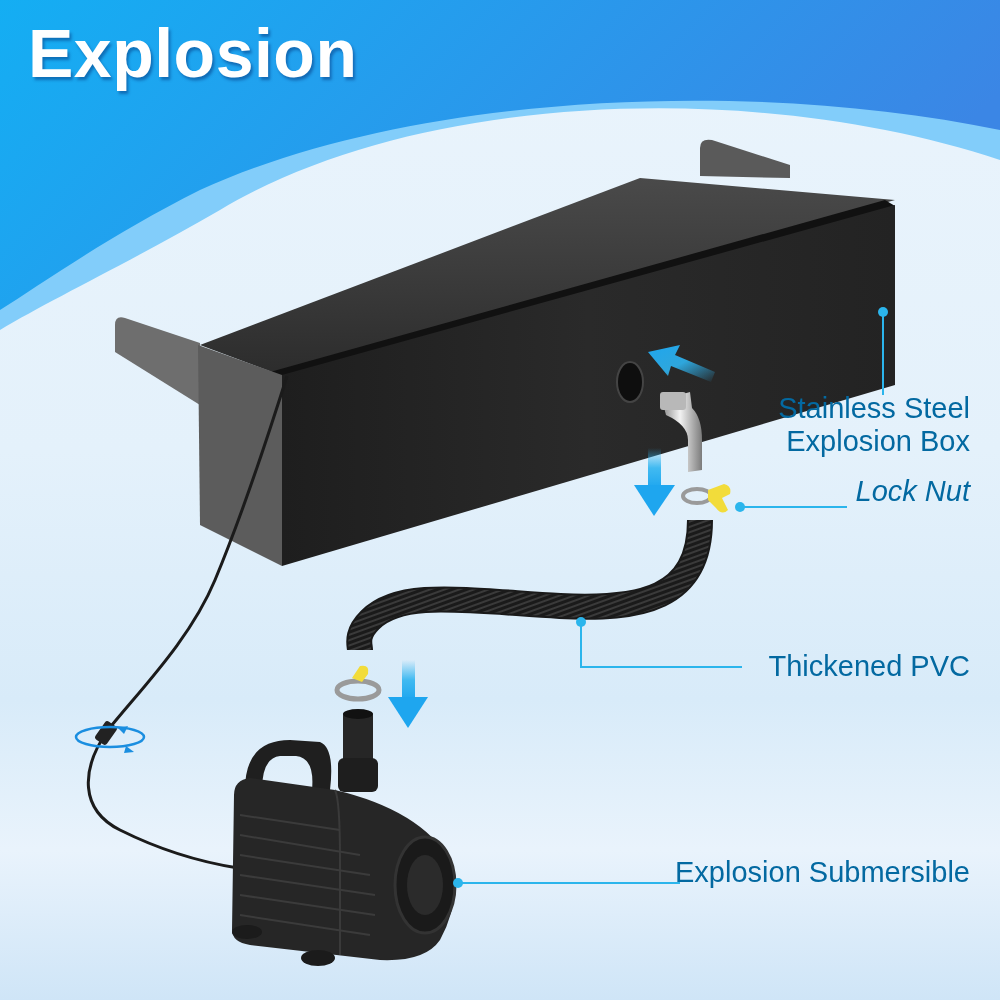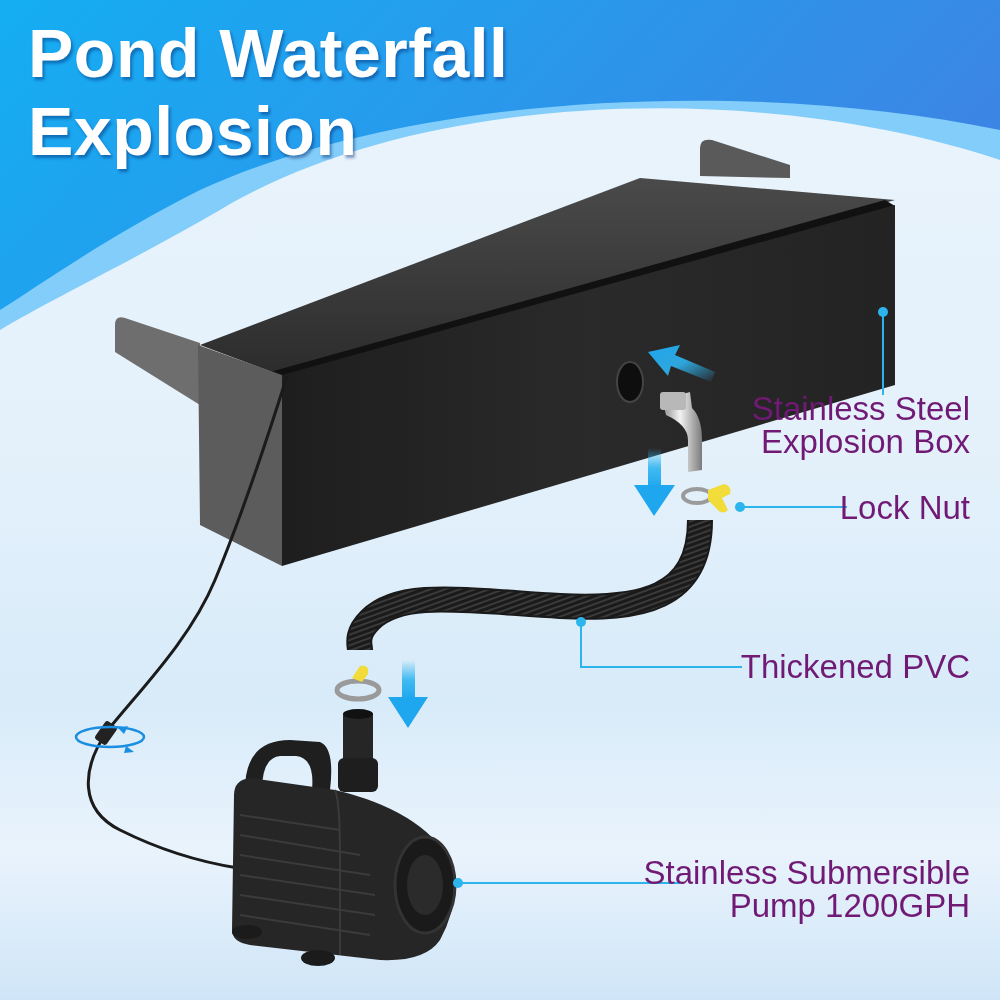--- a/index.html
+++ b/index.html
@@ -4,22 +4,22 @@
 <style>
   html,body{margin:0;padding:0;}
   body{width:1000px;height:1000px;overflow:hidden;position:relative;
     font-family:"Liberation Sans","DejaVu Sans",sans-serif;
     background:linear-gradient(180deg,#eaf4fc 0%,#e4f1fb 45%,#d8ebf9 70%,#e9f3fc 85%,#cfe5f7 100%);}
   .stage{position:absolute;left:0;top:0;width:1000px;height:1000px;}
   svg.art{position:absolute;left:0;top:0;}
   .title{position:absolute;left:28px;top:14px;color:#fff;font-weight:700;
     font-size:68px;line-height:78px;letter-spacing:0.5px;
     text-shadow:2px 3px 3px rgba(0,40,110,0.45);}
-  .label{position:absolute;right:30px;text-align:right;color:#701a75;
-    font-size:33px;line-height:33px;font-weight:500;}
+  .label{position:absolute;right:30px;text-align:right;color:#0369a1;
+    font-size:29px;line-height:33px;font-weight:500;}
 </style>
 </head>
 <body>
 
 <div class="stage">
 
 <svg class="art" width="1000" height="1000" viewBox="0 0 1000 1000">
   <defs>
     <linearGradient id="hdr" x1="0" y1="0" x2="1" y2="0.3">
       <stop offset="0" stop-color="#14aef3"></stop>
@@ -152,35 +152,33 @@
   </g>
   <g fill="#2bb5ec">
     <circle cx="883" cy="312" r="5"></circle>
     <circle cx="740" cy="507" r="5"></circle>
     <circle cx="581" cy="622" r="5"></circle>
     <circle cx="458" cy="883" r="5"></circle>
   </g>
 </svg>
 
 <div class="title">
-  <div>Pond Waterfall</div>
   <div>Explosion</div>
 </div>
 
 <div class="label" style="top:392px;">
   <div>Stainless Steel</div>
   <div>Explosion Box</div>
 </div>
 
-<div class="label" style="top:491px;">
+<div class="label" style="top:475px;font-style:italic;">
   <div>Lock Nut</div>
 </div>
 
 <div class="label" style="top:650px;">
   <div>Thickened PVC</div>
 </div>
 
 <div class="label" style="top:856px;">
-  <div>Stainless Submersible</div>
-  <div>Pump 1200GPH</div>
+  <div>Explosion Submersible</div>
 </div>
 
 </div>
 
 </body></html>

